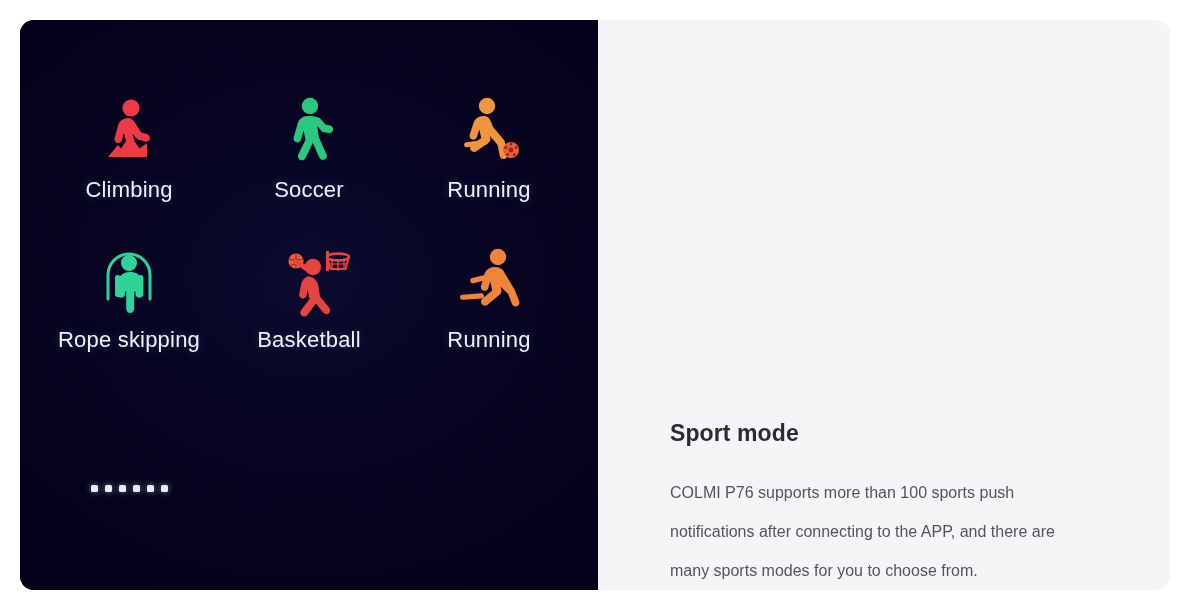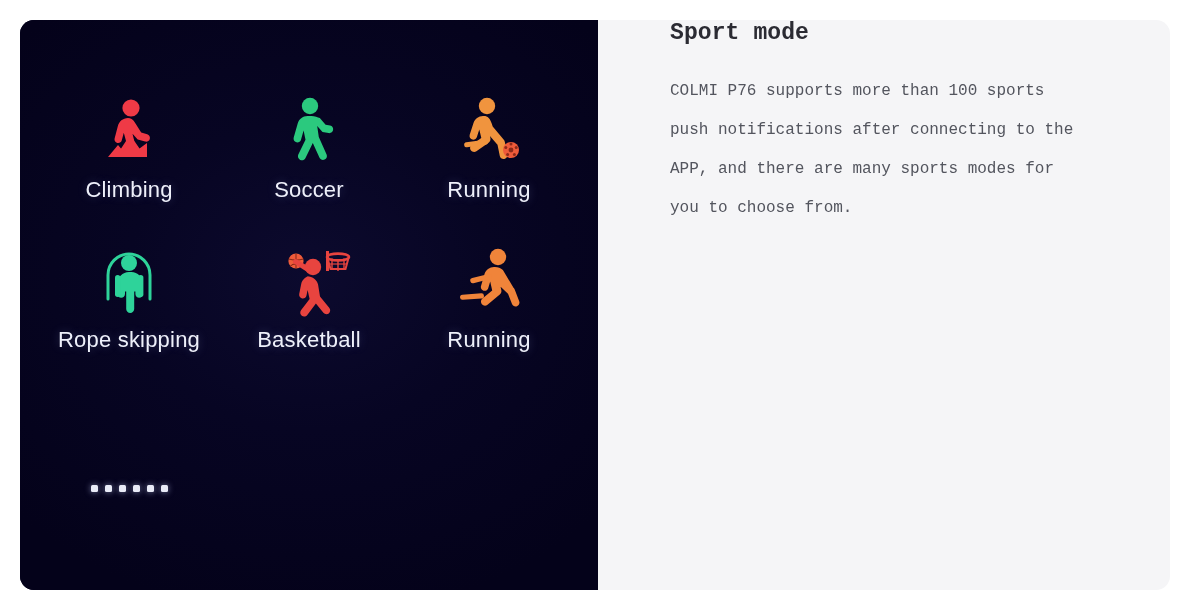--- a/index.html
+++ b/index.html
@@ -89,23 +89,22 @@
     box-shadow: 0 0 6px rgba(200,210,255,.6);
   }
 
   
   .info-panel {
     flex: 1;
     height: 570px;
     background: #f5f5f7;
     display: flex;
     flex-direction: column;
-    justify-content: flex-start;
+    justify-content: flex-end;
     padding: 0 72px 0 72px;
-    font-family: Liberation Mono, monospace;
   }
 
   .info-title {
     font-size: 23px;
     font-weight: 700;
     color: #2b2b33;
     letter-spacing: .1px;
     margin-bottom: 26px;
   }
 

